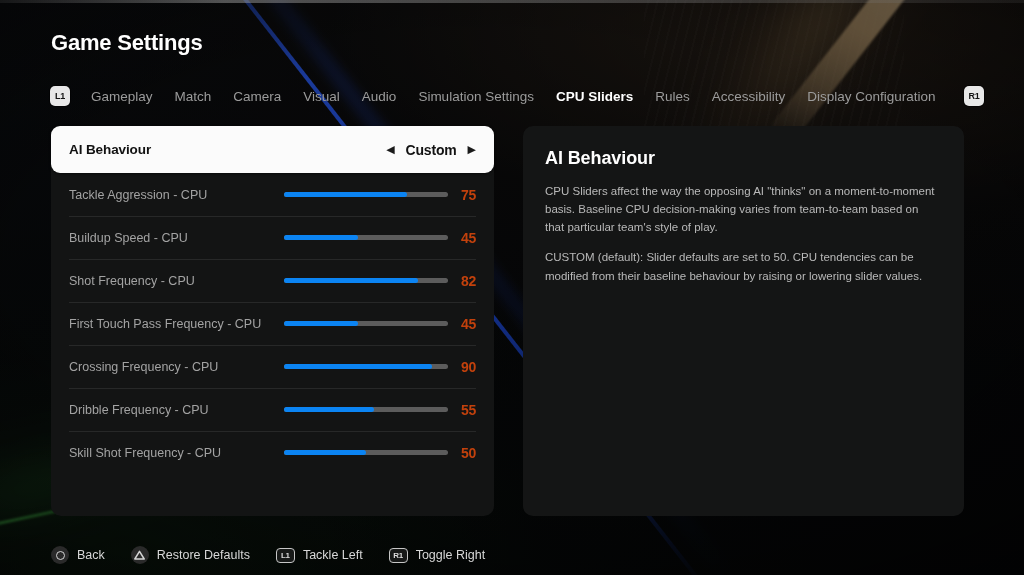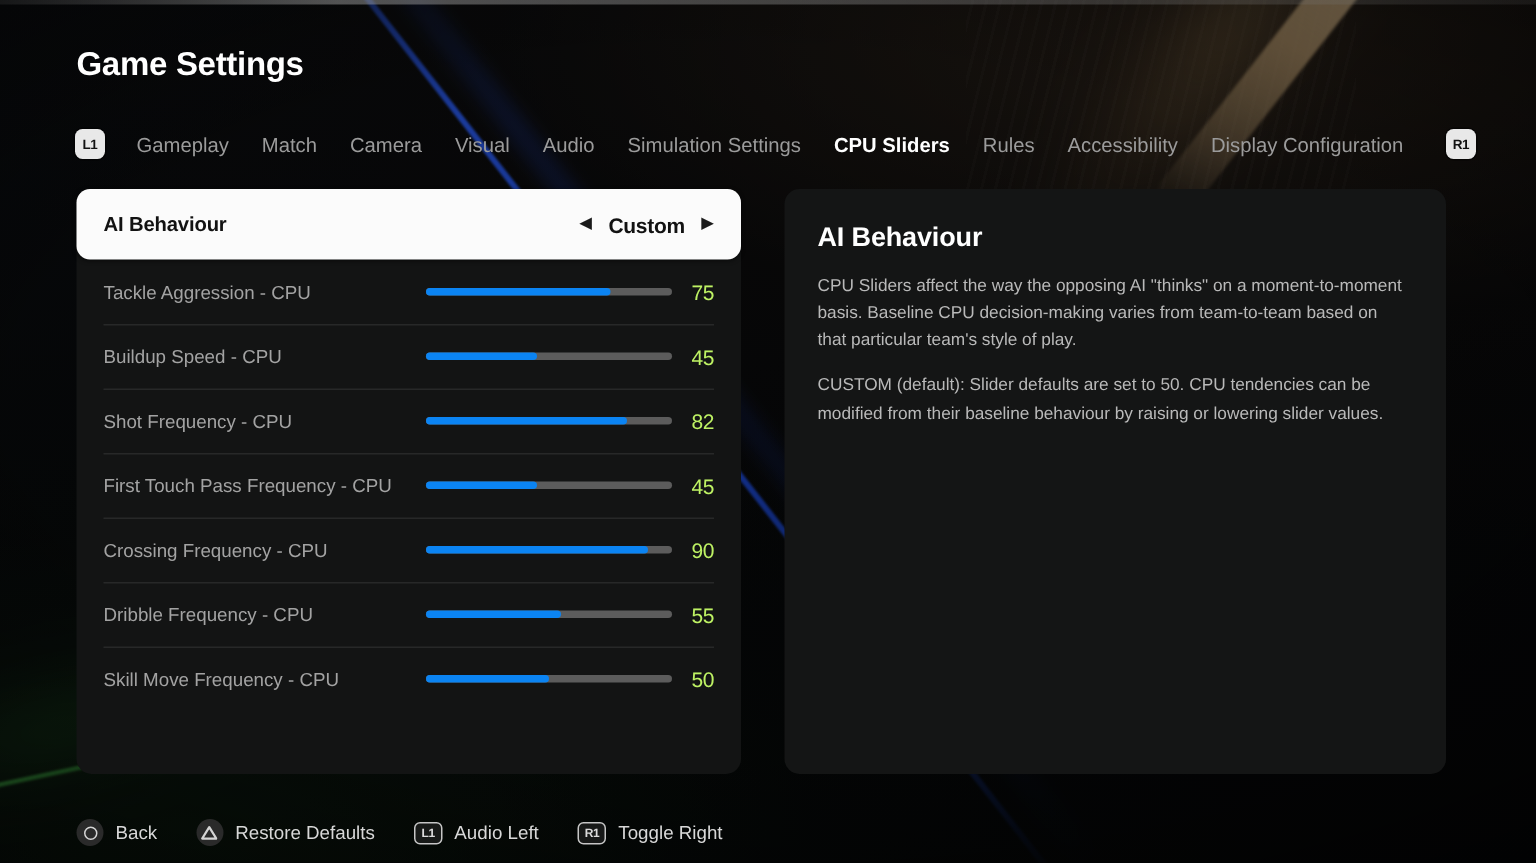--- a/index.html
+++ b/index.html
@@ -142,22 +142,22 @@
     content:""; position:absolute; left:18px; right:18px; top:0;
     height:1px; background:rgba(255,255,255,.085);
   }
   .row-label {
     font-size:12.5px; color:#a3a3a3; white-space:nowrap;
     flex:none; width:215px;
   }
   .slider { width:164px; height:5px; border-radius:3px; background:#5c5c5c; position:relative; flex:none; }
   .slider .fill { position:absolute; left:0; top:0; bottom:0; border-radius:3px; background:#0b84f3; }
   .row-value {
-    flex:1; text-align:right; font-size:14px; font-weight:normal;
-    color:#bef264; letter-spacing:-0.3px;
+    flex:1; text-align:right; font-size:14px; font-weight:bold;
+    color:#c2410c; letter-spacing:-0.3px;
   }
 
   
   .info-title { font-size:18px; font-weight:bold; color:#ffffff; margin-bottom:13px; letter-spacing:-0.1px; }
   .info-p { font-size:11.5px; color:#b9b9b9; line-height:1.58; }
   .info-p + .info-p { margin-top:12px; }
 
   
   .bottombar {
     position:absolute; left:51px; bottom:7px; height:26px;
@@ -269,21 +269,21 @@
         <div class="row-value">90</div>
       </div>
       <div class="row">
         <div class="row-label">Dribble Frequency - CPU</div>
         <div class="slider">
           <div class="fill" style="width: 55%; background: rgb(11, 132, 243);"></div>
         </div>
         <div class="row-value">55</div>
       </div>
       <div class="row">
-        <div class="row-label">Skill Move Frequency - CPU</div>
+        <div class="row-label">Skill Shot Frequency - CPU</div>
         <div class="slider">
           <div class="fill" style="width: 50%; background: rgb(11, 132, 243);"></div>
         </div>
         <div class="row-value">50</div>
       </div>
     </div>
 
   <div class="right-panel">
     <div class="info-title">AI Behaviour</div>
     <div id="info-body">
@@ -302,21 +302,21 @@
       <div class="hint">
         <div class="ps-tri">
           <svg width="11" height="10" viewBox="0 0 11 10">
             <polygon points="5.5,1.4 10.2,9 0.8,9" fill="none" stroke="#d4d4d4" stroke-width="1.5" stroke-linejoin="round"></polygon>
           </svg>
         </div>
         <div class="hint-label">Restore Defaults</div>
       </div>
       <div class="hint">
         <div class="bump-sm">L1</div>
-        <div class="hint-label">Audio Left</div>
+        <div class="hint-label">Tackle Left</div>
       </div>
       <div class="hint">
         <div class="bump-sm">R1</div>
         <div class="hint-label">Toggle Right</div>
       </div>
     </div>
 
 </div>
 
 </body></html>

